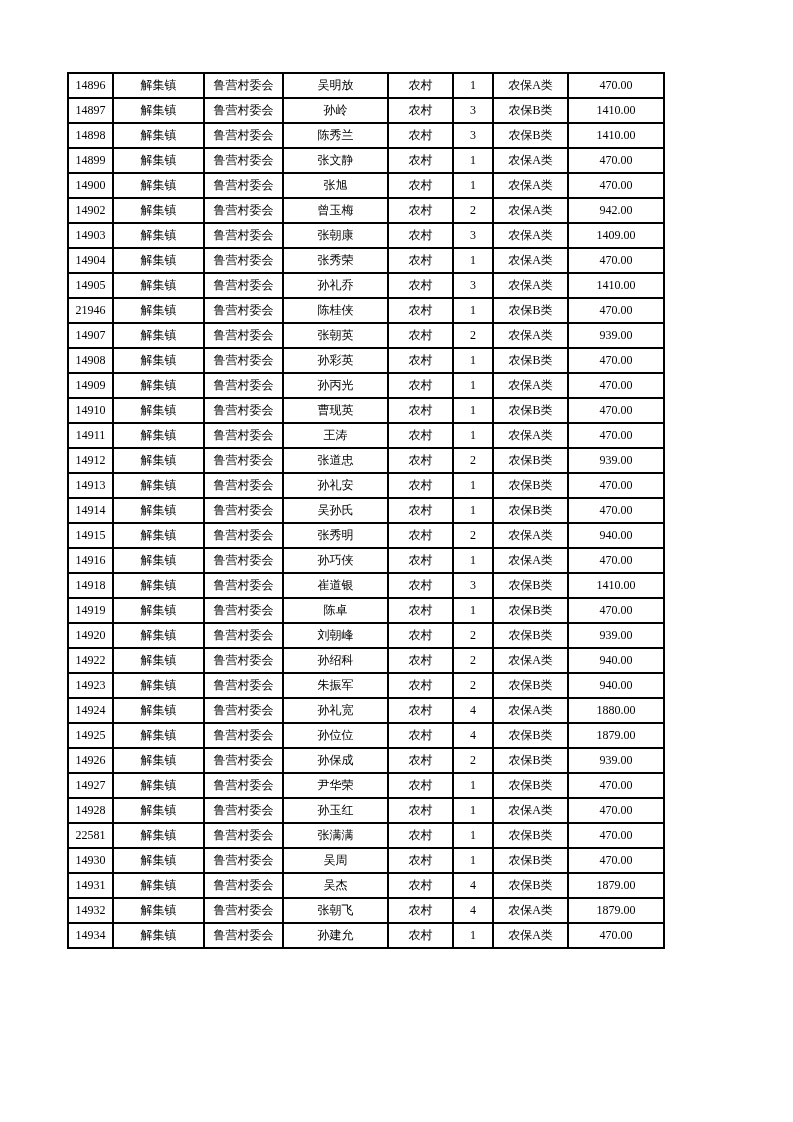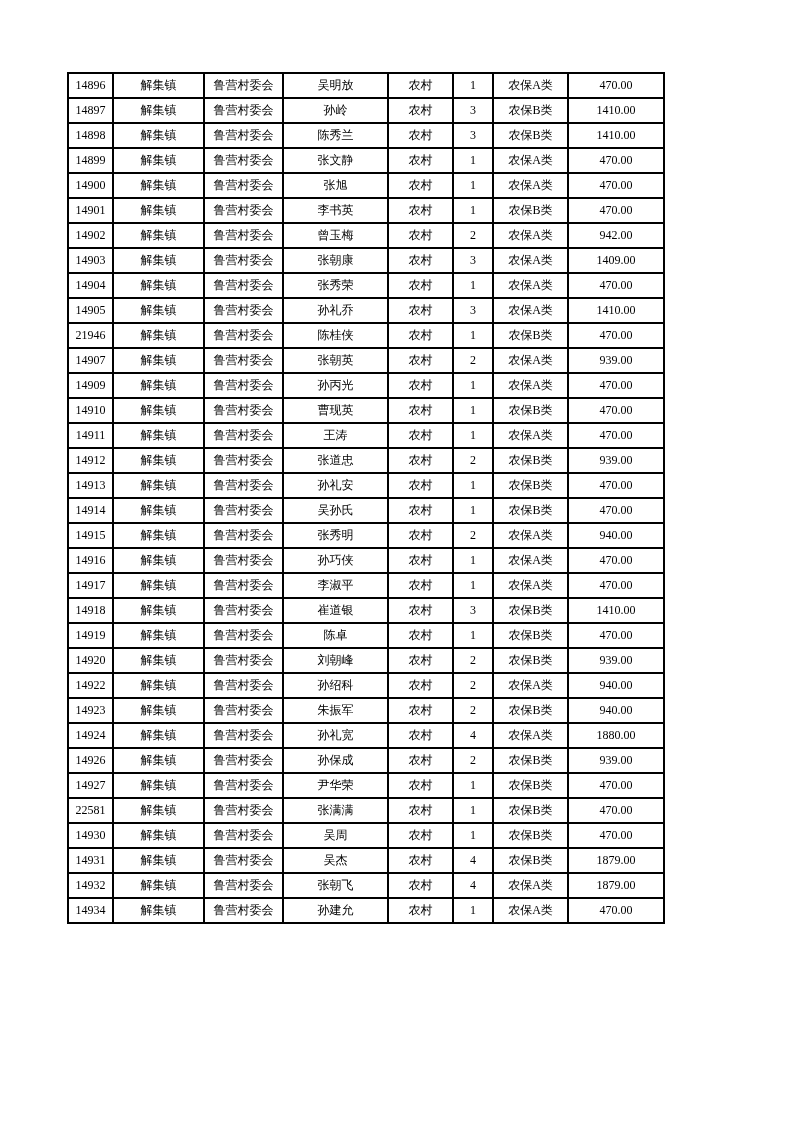--- a/index.html
+++ b/index.html
@@ -114,30 +114,20 @@
           <td>14900</td>
           <td>解集镇</td>
           <td>鲁营村委会</td>
           <td>张旭</td>
           <td>农村</td>
           <td>1</td>
           <td>农保A类</td>
           <td>470.00</td>
         </tr>
         <tr>
-          <td>14901</td>
-          <td>解集镇</td>
-          <td>鲁营村委会</td>
-          <td>李书英</td>
-          <td>农村</td>
-          <td>1</td>
-          <td>农保B类</td>
-          <td>470.00</td>
-        </tr>
-        <tr>
           <td>14902</td>
           <td>解集镇</td>
           <td>鲁营村委会</td>
           <td>曾玉梅</td>
           <td>农村</td>
           <td>2</td>
           <td>农保A类</td>
           <td>942.00</td>
         </tr>
         <tr>
@@ -184,20 +174,30 @@
           <td>14907</td>
           <td>解集镇</td>
           <td>鲁营村委会</td>
           <td>张朝英</td>
           <td>农村</td>
           <td>2</td>
           <td>农保A类</td>
           <td>939.00</td>
         </tr>
         <tr>
+          <td>14908</td>
+          <td>解集镇</td>
+          <td>鲁营村委会</td>
+          <td>孙彩英</td>
+          <td>农村</td>
+          <td>1</td>
+          <td>农保B类</td>
+          <td>470.00</td>
+        </tr>
+        <tr>
           <td>14909</td>
           <td>解集镇</td>
           <td>鲁营村委会</td>
           <td>孙丙光</td>
           <td>农村</td>
           <td>1</td>
           <td>农保A类</td>
           <td>470.00</td>
         </tr>
         <tr>
@@ -264,30 +264,20 @@
           <td>14916</td>
           <td>解集镇</td>
           <td>鲁营村委会</td>
           <td>孙巧侠</td>
           <td>农村</td>
           <td>1</td>
           <td>农保A类</td>
           <td>470.00</td>
         </tr>
         <tr>
-          <td>14917</td>
-          <td>解集镇</td>
-          <td>鲁营村委会</td>
-          <td>李淑平</td>
-          <td>农村</td>
-          <td>1</td>
-          <td>农保A类</td>
-          <td>470.00</td>
-        </tr>
-        <tr>
           <td>14918</td>
           <td>解集镇</td>
           <td>鲁营村委会</td>
           <td>崔道银</td>
           <td>农村</td>
           <td>3</td>
           <td>农保B类</td>
           <td>1410.00</td>
         </tr>
         <tr>
@@ -334,37 +324,57 @@
           <td>14924</td>
           <td>解集镇</td>
           <td>鲁营村委会</td>
           <td>孙礼宽</td>
           <td>农村</td>
           <td>4</td>
           <td>农保A类</td>
           <td>1880.00</td>
         </tr>
         <tr>
+          <td>14925</td>
+          <td>解集镇</td>
+          <td>鲁营村委会</td>
+          <td>孙位位</td>
+          <td>农村</td>
+          <td>4</td>
+          <td>农保B类</td>
+          <td>1879.00</td>
+        </tr>
+        <tr>
           <td>14926</td>
           <td>解集镇</td>
           <td>鲁营村委会</td>
           <td>孙保成</td>
           <td>农村</td>
           <td>2</td>
           <td>农保B类</td>
           <td>939.00</td>
         </tr>
         <tr>
           <td>14927</td>
           <td>解集镇</td>
           <td>鲁营村委会</td>
           <td>尹华荣</td>
           <td>农村</td>
           <td>1</td>
           <td>农保B类</td>
+          <td>470.00</td>
+        </tr>
+        <tr>
+          <td>14928</td>
+          <td>解集镇</td>
+          <td>鲁营村委会</td>
+          <td>孙玉红</td>
+          <td>农村</td>
+          <td>1</td>
+          <td>农保A类</td>
           <td>470.00</td>
         </tr>
         <tr>
           <td>22581</td>
           <td>解集镇</td>
           <td>鲁营村委会</td>
           <td>张满满</td>
           <td>农村</td>
           <td>1</td>
           <td>农保B类</td>

